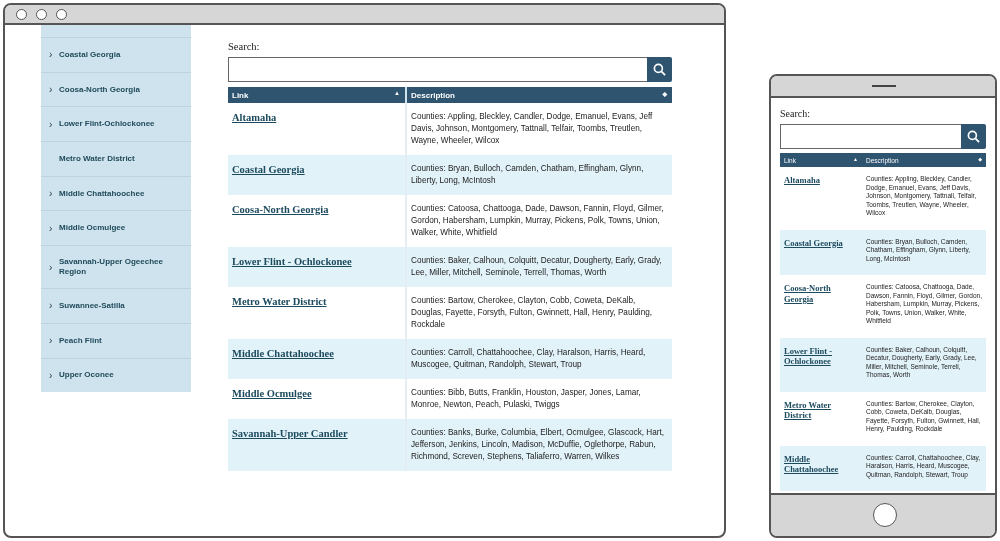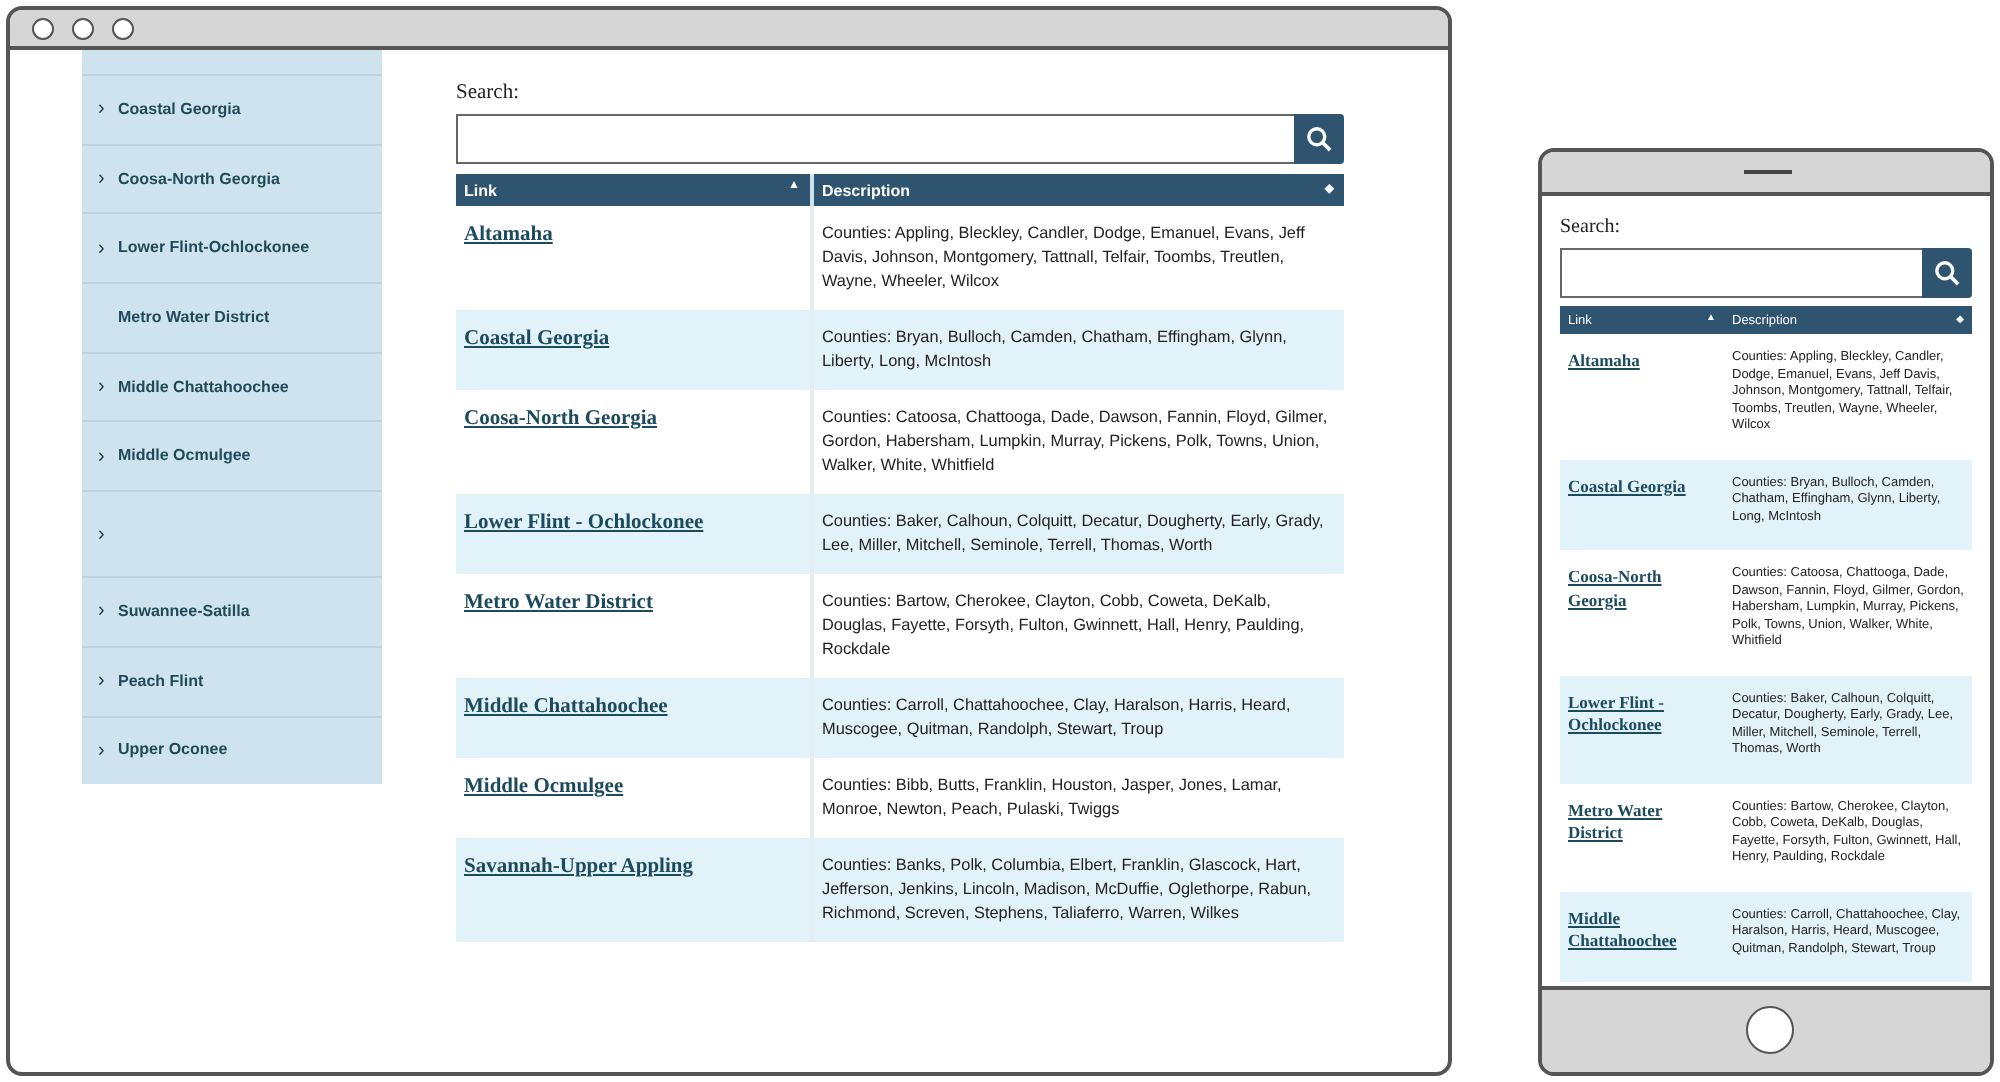--- a/index.html
+++ b/index.html
@@ -88,20 +88,21 @@
       <div class="side-item">
           <span class="chev">›</span>
           <span class="lbl">Middle Chattahoochee</span>
         </div>
       <div class="side-item">
           <span class="chev">›</span>
           <span class="lbl">Middle Ocmulgee</span>
         </div>
       <div class="side-item tall">
           <span class="chev">›</span>
+          <span class="lbl">Savannah-Upper Ogeechee Region</span>
         </div>
       <div class="side-item">
           <span class="chev">›</span>
           <span class="lbl">Suwannee-Satilla</span>
         </div>
       <div class="side-item">
           <span class="chev">›</span>
           <span class="lbl">Peach Flint</span>
         </div>
       <div class="side-item">
@@ -151,22 +152,22 @@
             </tr>
           <tr class="alt">
               <td class="c1"><a>Middle Chattahoochee</a></td>
               <td><span class="cl">Counties:</span> <span>Carroll, Chattahoochee, Clay, Haralson, Harris, Heard, Muscogee, Quitman, Randolph, Stewart, Troup</span></td>
             </tr>
           <tr>
               <td class="c1"><a>Middle Ocmulgee</a></td>
               <td><span class="cl">Counties:</span> <span>Bibb, Butts, Franklin, Houston, Jasper, Jones, Lamar, Monroe, Newton, Peach, Pulaski, Twiggs</span></td>
             </tr>
           <tr class="alt">
-              <td class="c1"><a>Savannah-Upper Appling</a></td>
-              <td><span class="cl">Counties:</span> <span>Banks, Polk, Columbia, Elbert, Franklin, Glascock, Hart, Jefferson, Jenkins, Lincoln, Madison, McDuffie, Oglethorpe, Rabun, Richmond, Screven, Stephens, Taliaferro, Warren, Wilkes</span></td>
+              <td class="c1"><a>Savannah-Upper Candler</a></td>
+              <td><span class="cl">Counties:</span> <span>Banks, Burke, Columbia, Elbert, Ocmulgee, Glascock, Hart, Jefferson, Jenkins, Lincoln, Madison, McDuffie, Oglethorpe, Rabun, Richmond, Screven, Stephens, Taliaferro, Warren, Wilkes</span></td>
             </tr>
         </tbody>
       </table>
     </main>
   </div>
 </div>
 
 <div class="phone">
   <div class="phone-top">
       <span class="speaker"></span>

